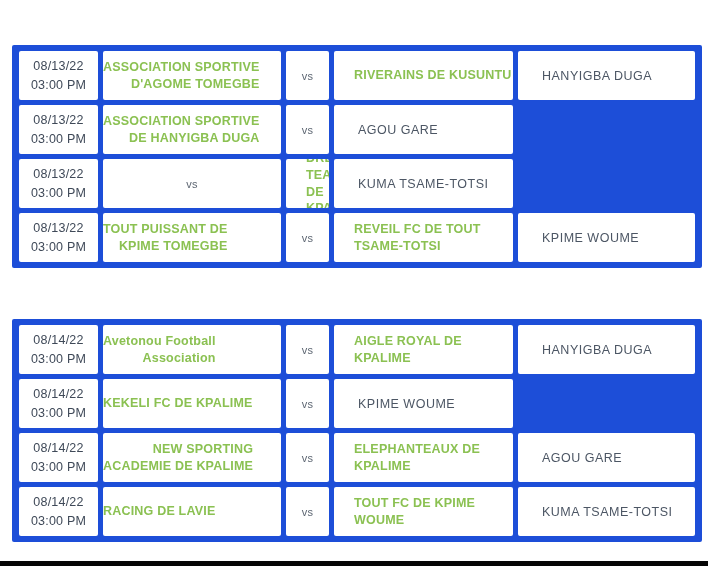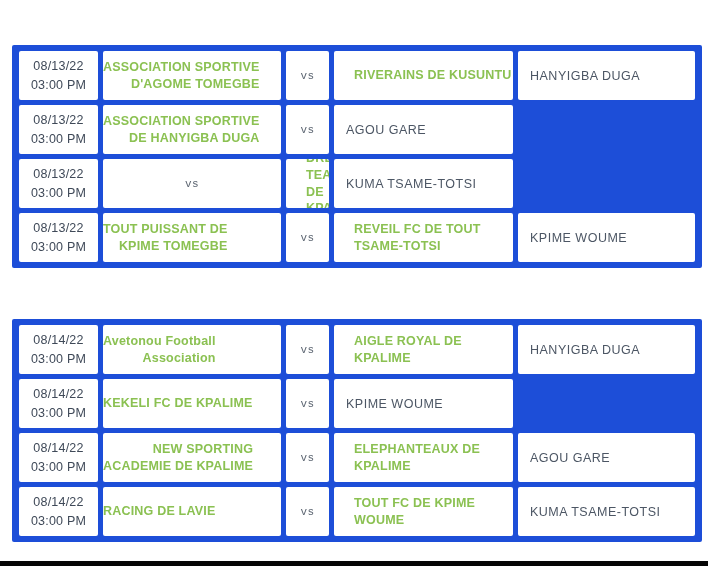--- a/index.html
+++ b/index.html
@@ -49,22 +49,22 @@
   }
   .home-cell { justify-content: flex-start; text-align: right; padding-right: 12px; }
   .away-cell { justify-content: flex-start; text-align: left; padding-left: 20px; }
   .team {
     color: #8bc152;
     font-weight: 700;
     white-space: pre-line;
     line-height: 1.35;
     letter-spacing: 0.2px;
   }
-  .vs-cell { justify-content: center; color: #5d6672; font-size: 11px; letter-spacing: 0.3px; font-family: Liberation Mono, monospace; }
-  .venue-cell { padding-left: 12px; color: #4c5664; letter-spacing: 0.5px; text-align: right; }
+  .vs-cell { justify-content: center; color: #5d6672; font-size: 11px; letter-spacing: 0.3px; }
+  .venue-cell { padding-left: 24px; color: #4c5664; letter-spacing: 0.5px; text-align: right; }
   .bottom-bar {
     position: absolute;
     left: 0; top: 561px;
     width: 708px; height: 5px;
     background: #060606;
   }
 </style>
 </head>
 <body>
 

